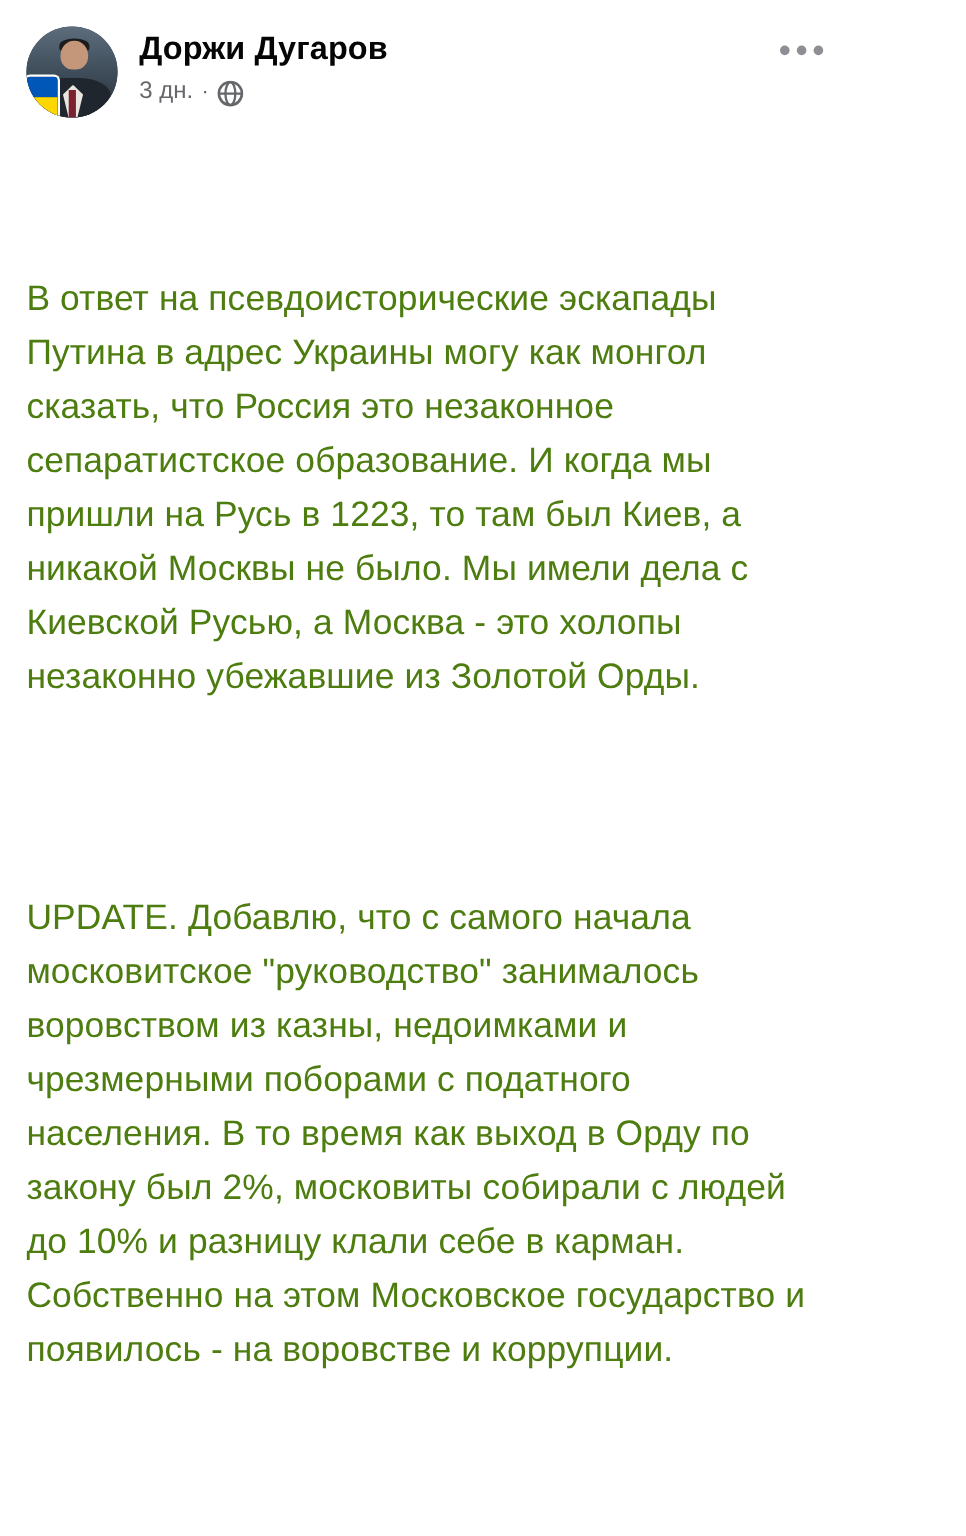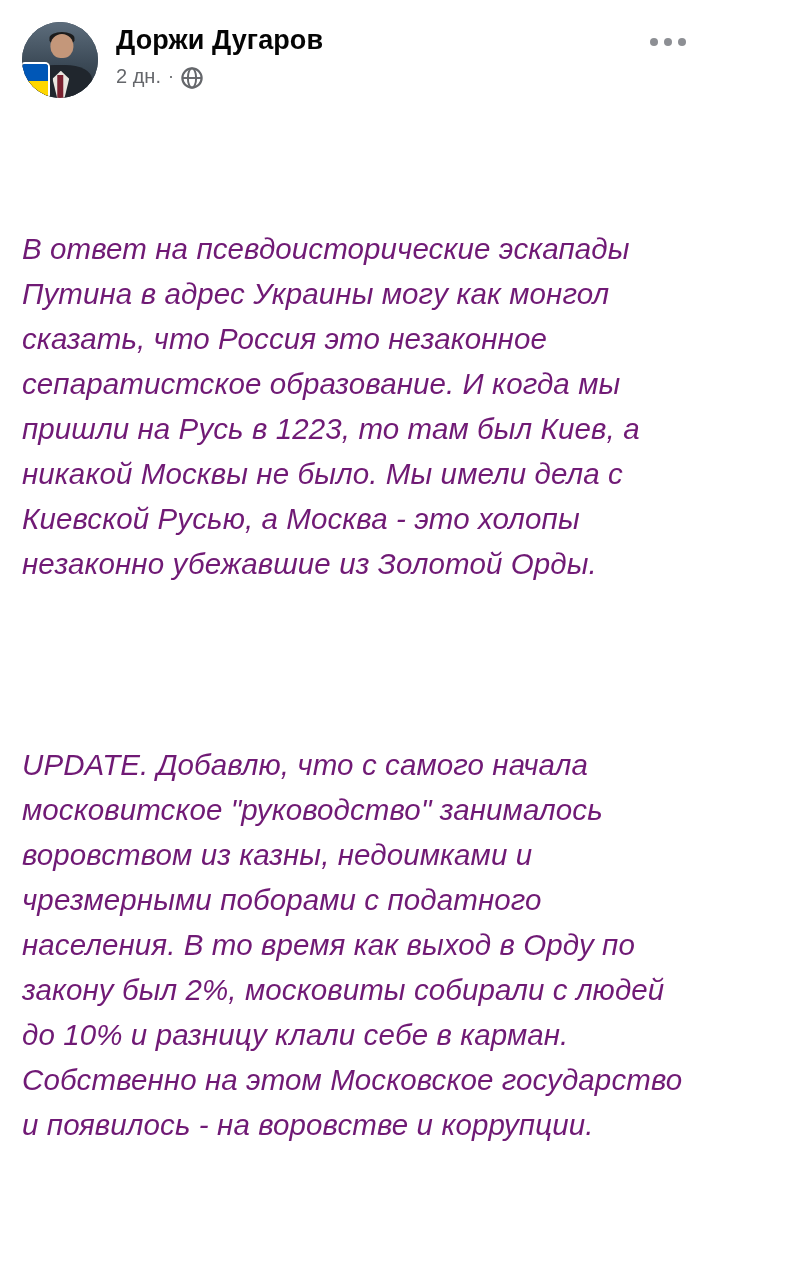--- a/index.html
+++ b/index.html
@@ -158,25 +158,24 @@
     border-radius: 50%;
     background: #8d8f94;
     display: block;
   }
 
   
   .post-body {
     margin-top: 26px;
     font-size: 29.5px;
     line-height: 45px;
-    color: #701a75;
+    color: #4d7c0f;
     letter-spacing: .1px;
     white-space: pre-wrap;
     word-wrap: break-word;
-    font-style: italic;
   }
   .para + .para { margin-top: 66px; }
 </style>
 </head>
 <body>
 
 <div class="post">
 
   <div class="post-header">
 
@@ -189,21 +188,21 @@
       <div class="avatar-tie"></div>
       <div class="avatar-badge">
         <div class="flag-top"></div>
         <div class="flag-bot"></div>
       </div>
     </div>
 
     <div class="header-text">
       <div class="author-name">Доржи Дугаров</div>
       <div class="meta-row">
-        <span class="meta-time">2 дн.</span>
+        <span class="meta-time">3 дн.</span>
         <span class="meta-dot">·</span>
         <span class="globe-icon">
           <svg width="22" height="22" viewBox="0 0 16 16" aria-hidden="true">
             <circle cx="8" cy="8" r="7" fill="none" stroke="#65676b" stroke-width="1.6"></circle>
             <ellipse cx="8" cy="8" rx="3" ry="7" fill="none" stroke="#65676b" stroke-width="1.4"></ellipse>
             <line x1="1" y1="8" x2="15" y2="8" stroke="#65676b" stroke-width="1.4"></line>
           </svg>
         </span>
       </div>
     </div>

